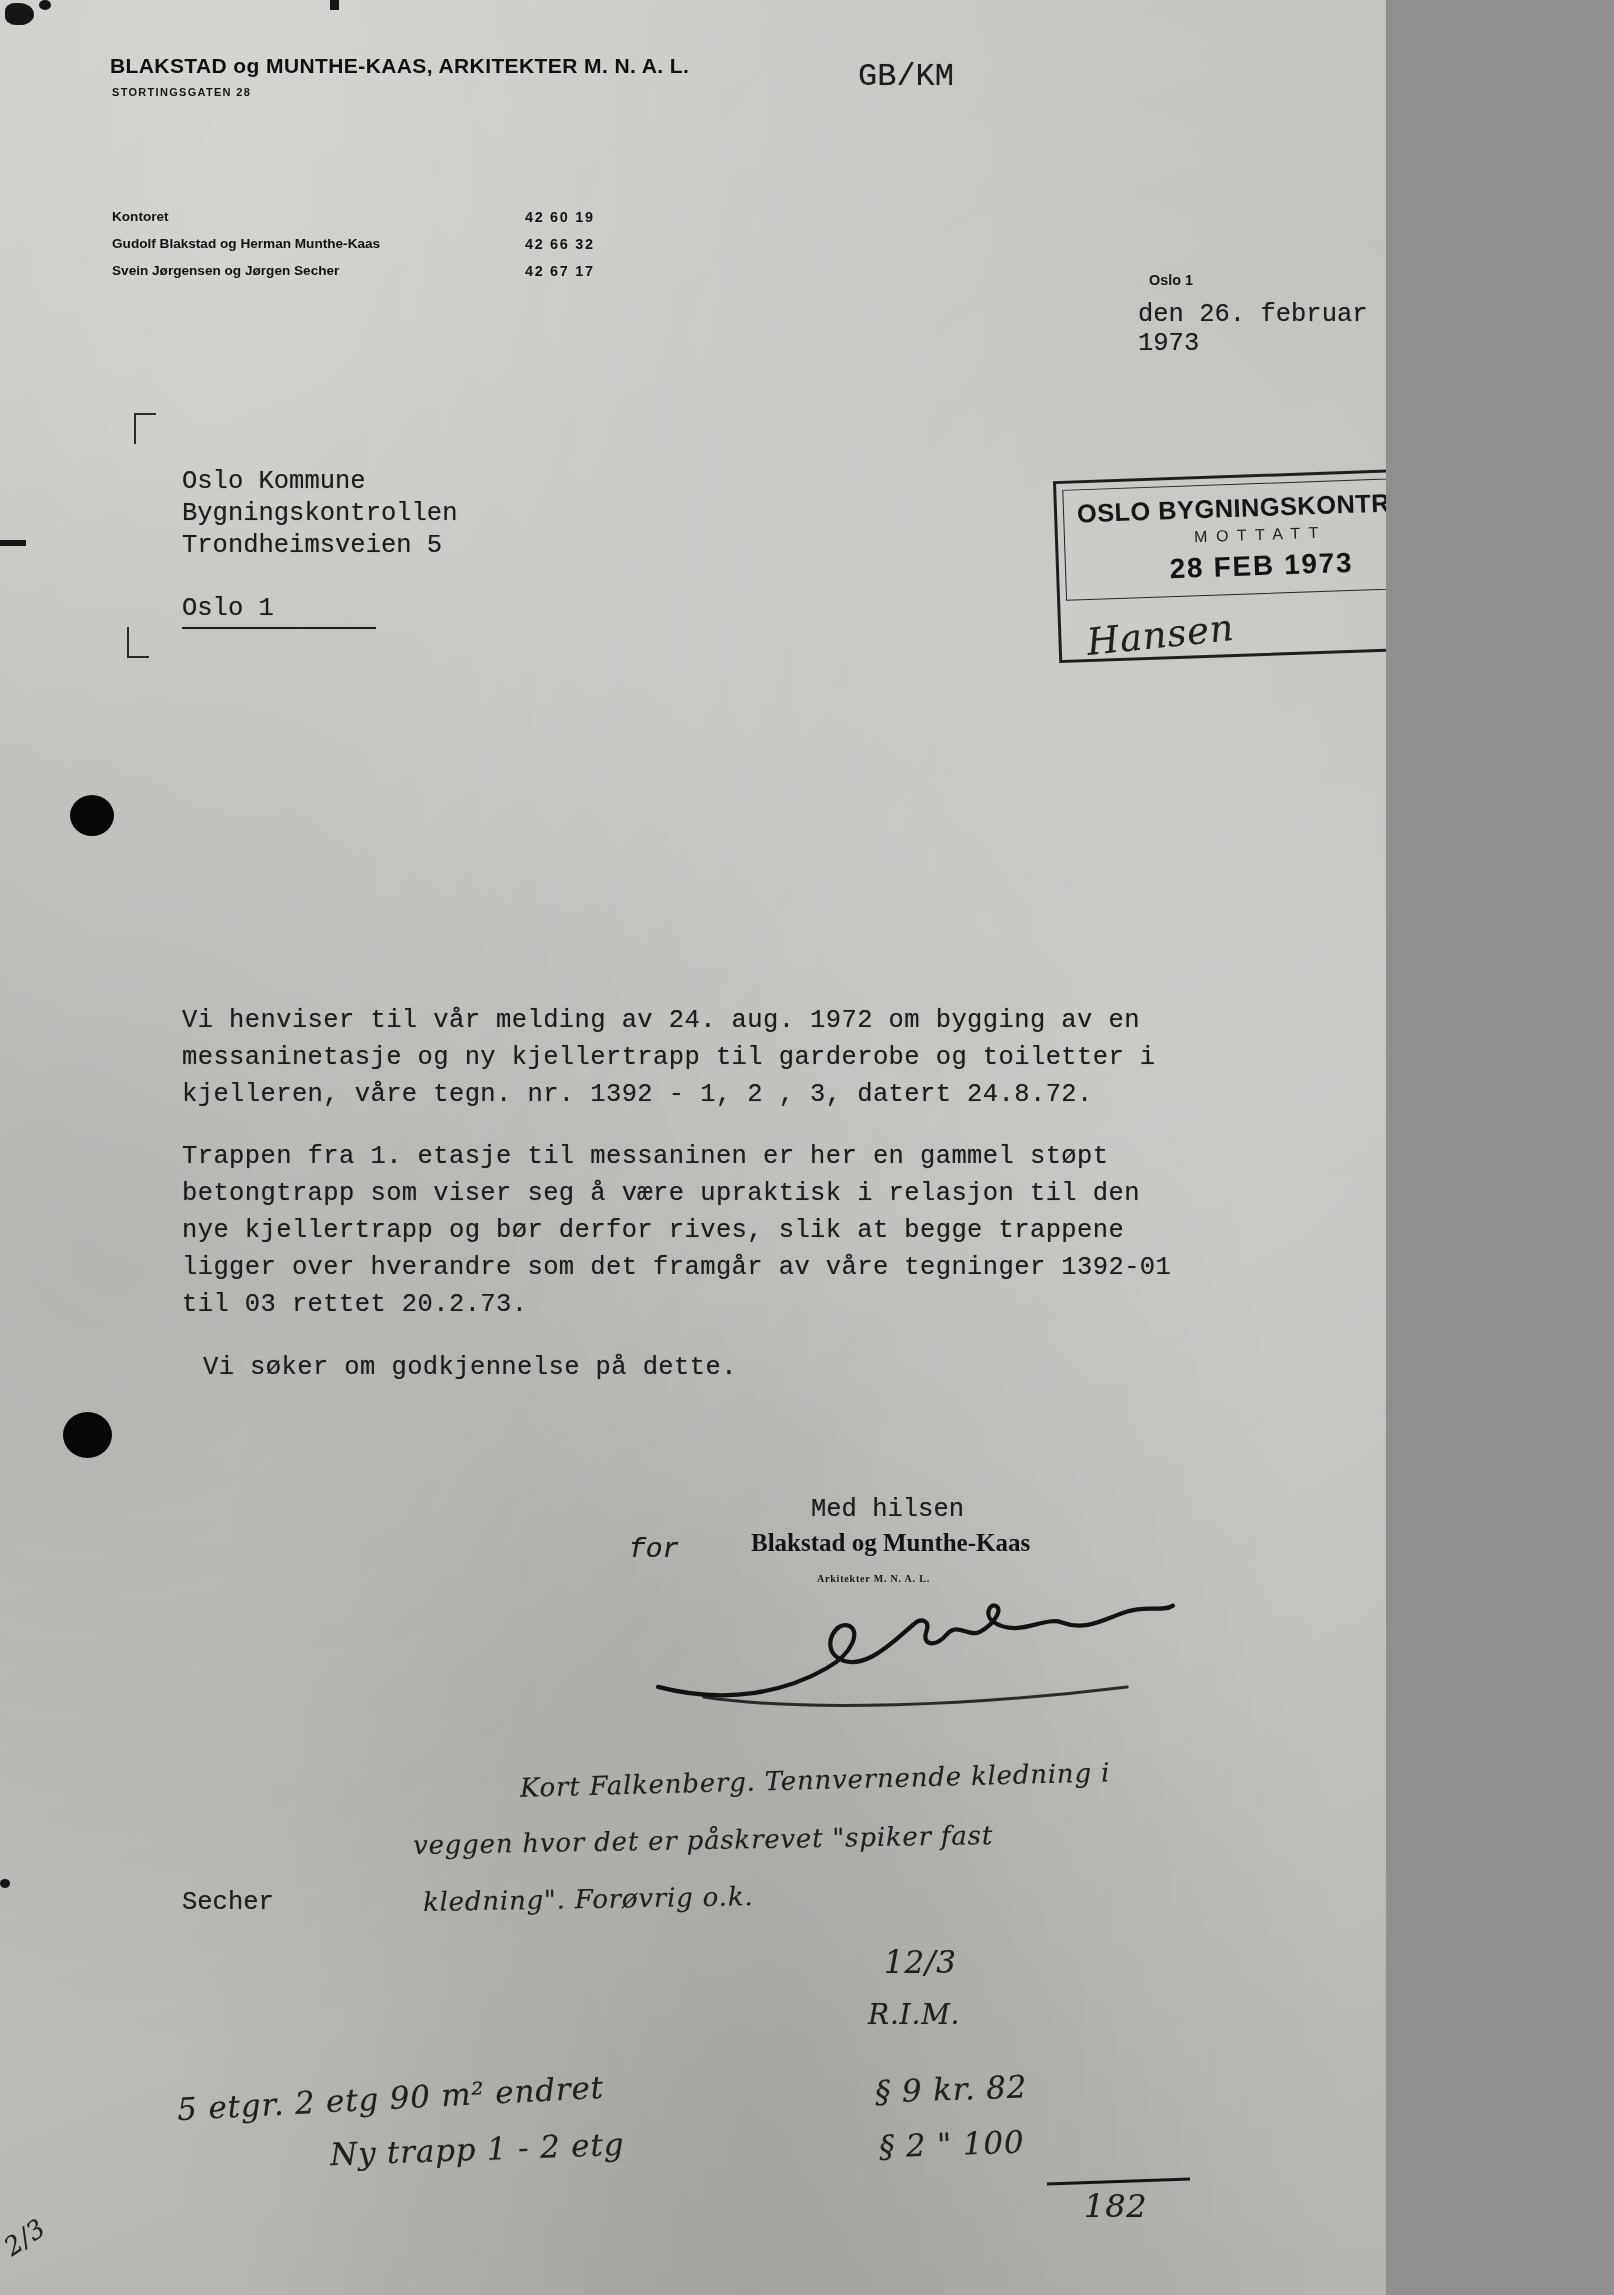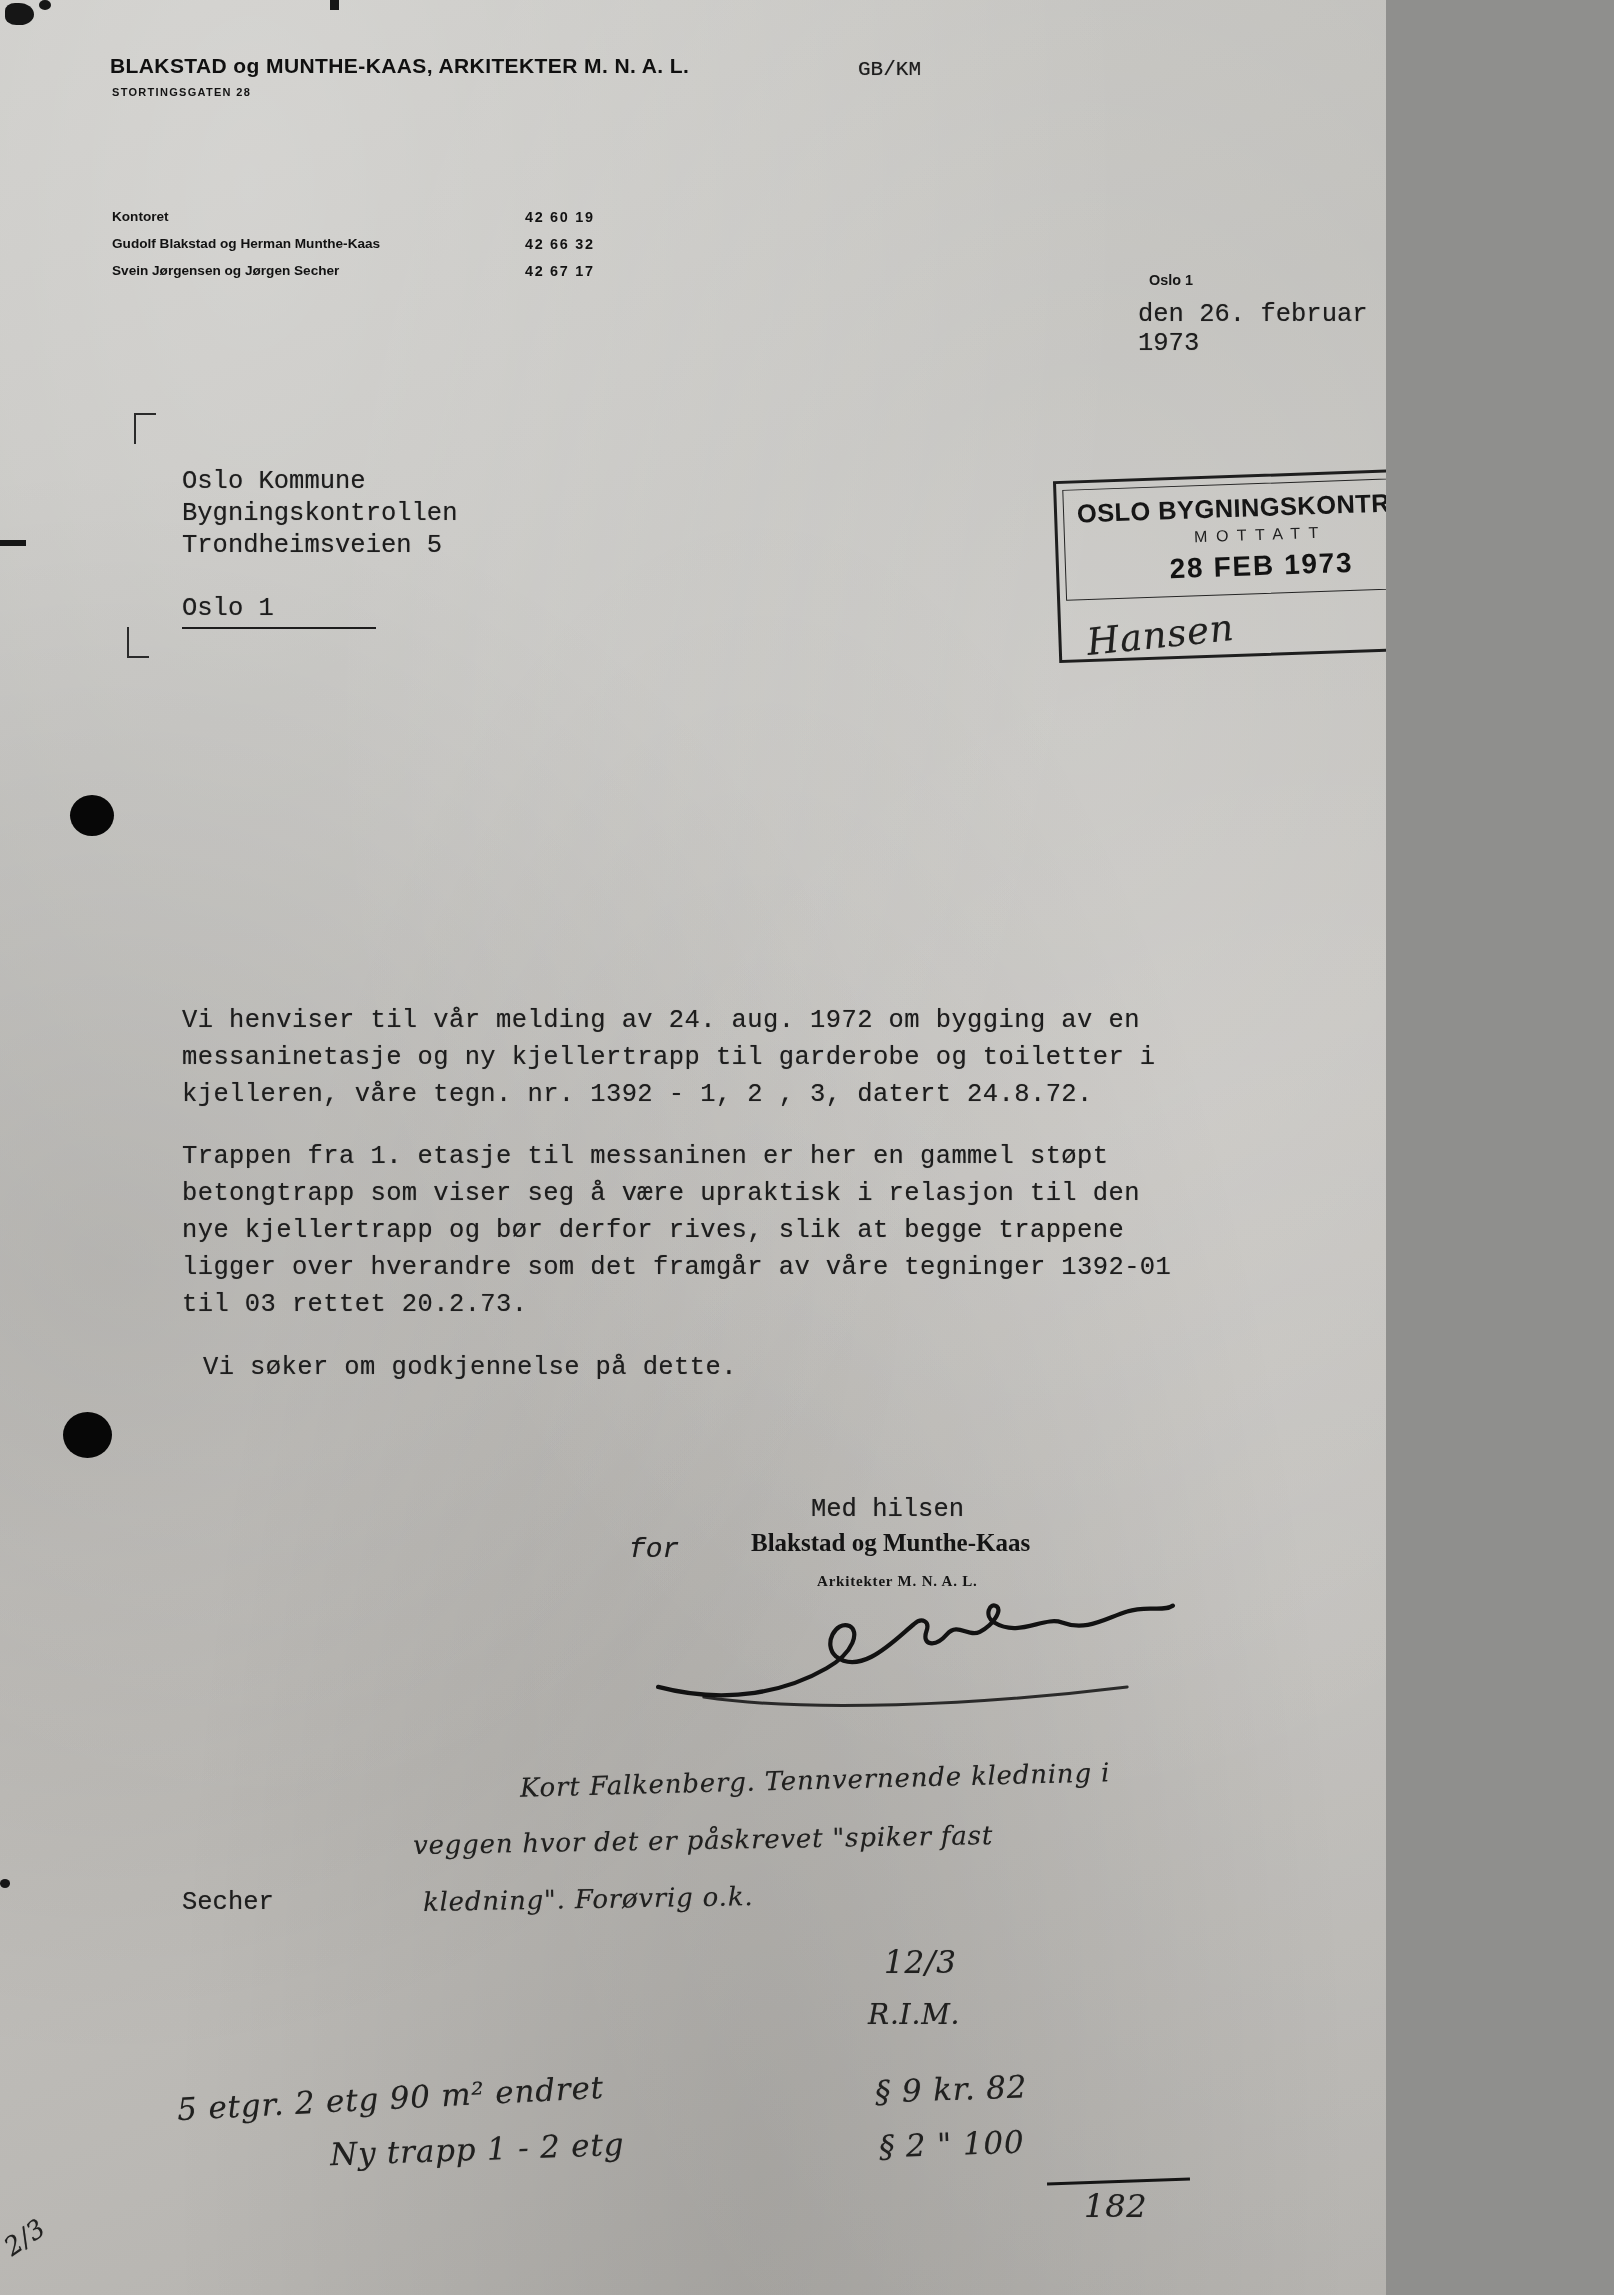--- a/index.html
+++ b/index.html
@@ -21,21 +21,21 @@
   .mono { font-family:"Liberation Mono","DejaVu Sans Mono",monospace; }
   .type { color:#1d1d1d; text-shadow:0 0 0.8px rgba(10,10,10,0.45); }
   .handwriting {
     font-family:"DejaVu Serif", serif; font-style:italic; color:#20201f;
     letter-spacing:0.8px; text-shadow:0 0 0.8px rgba(10,10,10,0.35);
   }
 
   
   .firm-name   { left:110px; top:54px;  font-size:21px; font-weight:bold; letter-spacing:0.4px; color:#101010; }
   .firm-street { left:112px; top:86px; font-size:11px; font-weight:bold; letter-spacing:1.3px; color:#141414; }
-  .ref         { left:858px; top:58px; font-size:21px; }
+  .ref         { left:858px; top:58px; font-size:32px; }
 
   .contacts { left:112px; top:209px; width:646px; }
   .contact-row { position:relative; height:27px; }
   .contact-label { font-size:13.6px; font-weight:bold; color:#121212; }
   .contact-phone { position:absolute; left:413px; top:0; font-size:14.4px; font-weight:bold; letter-spacing:1.7px; color:#121212; }
 
   .city-label { left:1149px; top:272px; font-size:14.4px; font-weight:bold; }
   .date-line  { left:1138px; top:300px; font-size:25.5px; }
 
   
@@ -72,21 +72,21 @@
   }
   .para { font-size:25.5px; line-height:37px; white-space:pre-line; letter-spacing:0.4px; }
   .para-1 { left:182px; top:1002px; }
   .para-2 { left:182px; top:1138px; }
   .para-3 { left:182px; top:1349px;margin-left:21px; }
 
   
   .salutation { left:811px; top:1495px; font-size:25.5px; }
   .for-label  { left:629px; top:1534px; font-size:28px;font-style:italic; }
   .firm-sign  { left:751px; top:1529px; font-family:"Liberation Serif", serif; font-weight:bold; font-size:25px; color:#141414; }
-  .firm-title { left:817px; top:1573px; font-family:"Liberation Serif", serif; font-weight:bold; font-size:15px; letter-spacing:0.8px; color:#161616; }
+  .firm-title { left:817px; top:1573px; font-family:"Liberation Serif", serif; font-weight:bold; font-size:10px; letter-spacing:0.8px; color:#161616; }
   .signature-svg { left:652px; top:1587px; }
 
   
   .note-l1 { left:520px; top:1765px; font-size:26px; transform:rotate(-1.5deg); white-space:nowrap; }
   .note-l2 { left:413px; top:1825px; font-size:26px; transform:rotate(-1deg);   white-space:nowrap; }
   .note-l3 { left:423px; top:1884px; font-size:26px; transform:rotate(-1deg);   white-space:nowrap; }
   .note-date     { left:884px; top:1944px; font-size:31px; }
   .note-initials { left:868px; top:1998px; font-size:28px; }
 
   .vedlegg { left:182px; top:1888px; font-size:25.5px; }

